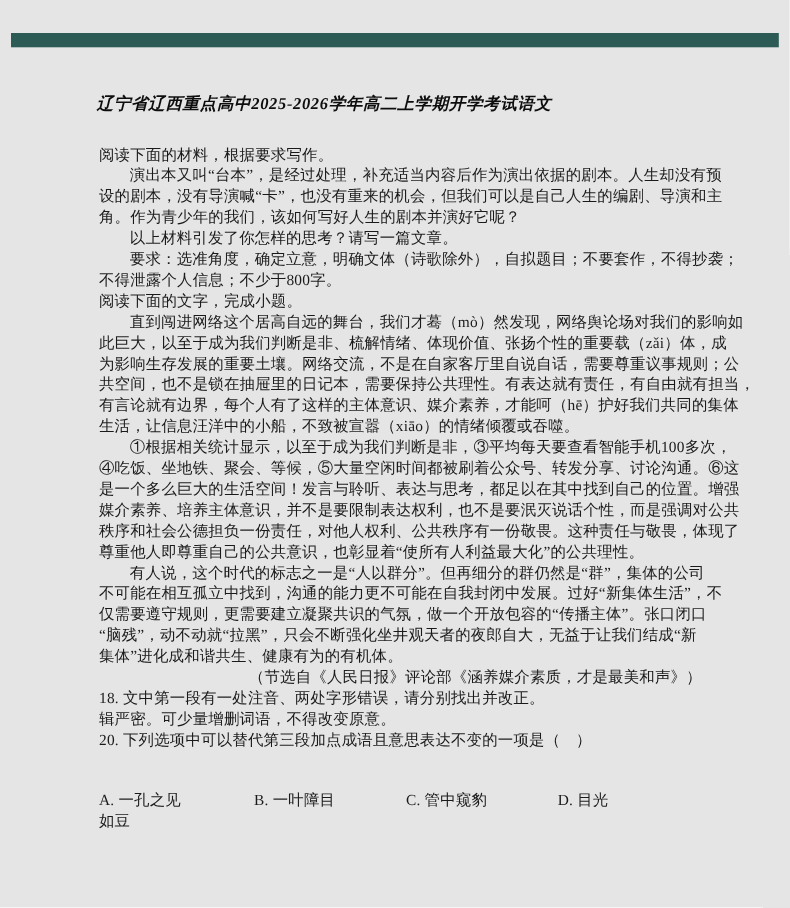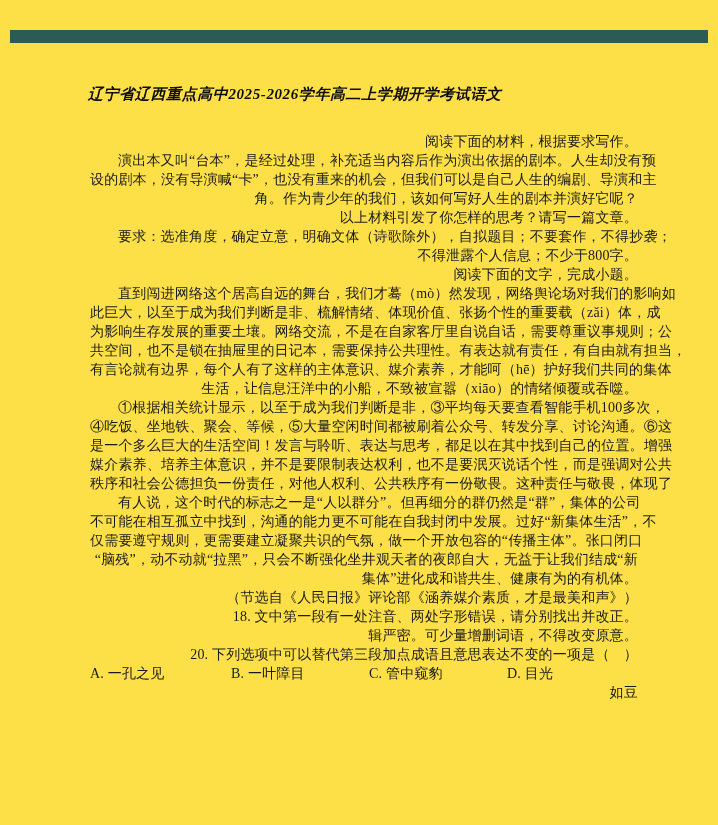--- a/index.html
+++ b/index.html
@@ -32,31 +32,30 @@
     left:90px;top:132px;
     width:548px;
     font-size:14px;
     color:#1a1a1a;
   }
   .line{
     height:19px;
     line-height:19px;
     white-space:nowrap;
     letter-spacing:0.2px;
-    text-align:right;
   }
   .line.indent{padding-left:28px;}
   .line.right{text-align:right;letter-spacing:0.2px;}
-  .line.options{position:relative;}
+  .line.options{position:relative;margin-top:36px;}
   .line.options span{position:absolute;top:0;white-space:nowrap;}
 </style>
 </head>
 <body>
 
-<div class="page" style="background: #fde047;">
+<div class="page" style="background: #e5e5e5;">
   <div class="top-bar" style="background: rgb(44, 90, 84);"></div>
   <div class="doc-title">辽宁省辽西重点高中2025-2026学年高二上学期开学考试语文</div>
   <div class="doc-body" style="color: rgb(26, 26, 26);">
       <div class="line">阅读下面的材料，根据要求写作。</div>
       <div class="line indent">演出本又叫“台本”，是经过处理，补充适当内容后作为演出依据的剧本。人生却没有预</div>
       <div class="line">设的剧本，没有导演喊“卡”，也没有重来的机会，但我们可以是自己人生的编剧、导演和主</div>
       <div class="line">角。作为青少年的我们，该如何写好人生的剧本并演好它呢？</div>
       <div class="line indent">以上材料引发了你怎样的思考？请写一篇文章。</div>
       <div class="line indent">要求：选准角度，确定立意，明确文体（诗歌除外），自拟题目；不要套作，不得抄袭；</div>
       <div class="line">不得泄露个人信息；不少于800字。</div>
@@ -65,20 +64,21 @@
       <div class="line">此巨大，以至于成为我们判断是非、梳解情绪、体现价值、张扬个性的重要载（zǎi）体，成</div>
       <div class="line">为影响生存发展的重要土壤。网络交流，不是在自家客厅里自说自话，需要尊重议事规则；公</div>
       <div class="line">共空间，也不是锁在抽屉里的日记本，需要保持公共理性。有表达就有责任，有自由就有担当，</div>
       <div class="line">有言论就有边界，每个人有了这样的主体意识、媒介素养，才能呵（hē）护好我们共同的集体</div>
       <div class="line">生活，让信息汪洋中的小船，不致被宣嚣（xiāo）的情绪倾覆或吞噬。</div>
       <div class="line indent">①根据相关统计显示，以至于成为我们判断是非，③平均每天要查看智能手机100多次，</div>
       <div class="line">④吃饭、坐地铁、聚会、等候，⑤大量空闲时间都被刷着公众号、转发分享、讨论沟通。⑥这</div>
       <div class="line">是一个多么巨大的生活空间！发言与聆听、表达与思考，都足以在其中找到自己的位置。增强</div>
       <div class="line">媒介素养、培养主体意识，并不是要限制表达权利，也不是要泯灭说话个性，而是强调对公共</div>
       <div class="line">秩序和社会公德担负一份责任，对他人权利、公共秩序有一份敬畏。这种责任与敬畏，体现了</div>
+      <div class="line">尊重他人即尊重自己的公共意识，也彰显着“使所有人利益最大化”的公共理性。</div>
       <div class="line indent">有人说，这个时代的标志之一是“人以群分”。但再细分的群仍然是“群”，集体的公司</div>
       <div class="line">不可能在相互孤立中找到，沟通的能力更不可能在自我封闭中发展。过好“新集体生活”，不</div>
       <div class="line">仅需要遵守规则，更需要建立凝聚共识的气氛，做一个开放包容的“传播主体”。张口闭口</div>
       <div class="line">“脑残”，动不动就“拉黑”，只会不断强化坐井观天者的夜郎自大，无益于让我们结成“新</div>
       <div class="line">集体”进化成和谐共生、健康有为的有机体。</div>
       <div class="line right">（节选自《人民日报》评论部《涵养媒介素质，才是最美和声》）</div>
       <div class="line">18. 文中第一段有一处注音、两处字形错误，请分别找出并改正。</div>
       <div class="line">辑严密。可少量增删词语，不得改变原意。</div>
       <div class="line">20. 下列选项中可以替代第三段加点成语且意思表达不变的一项是（　）</div>
       <div class="line options">

